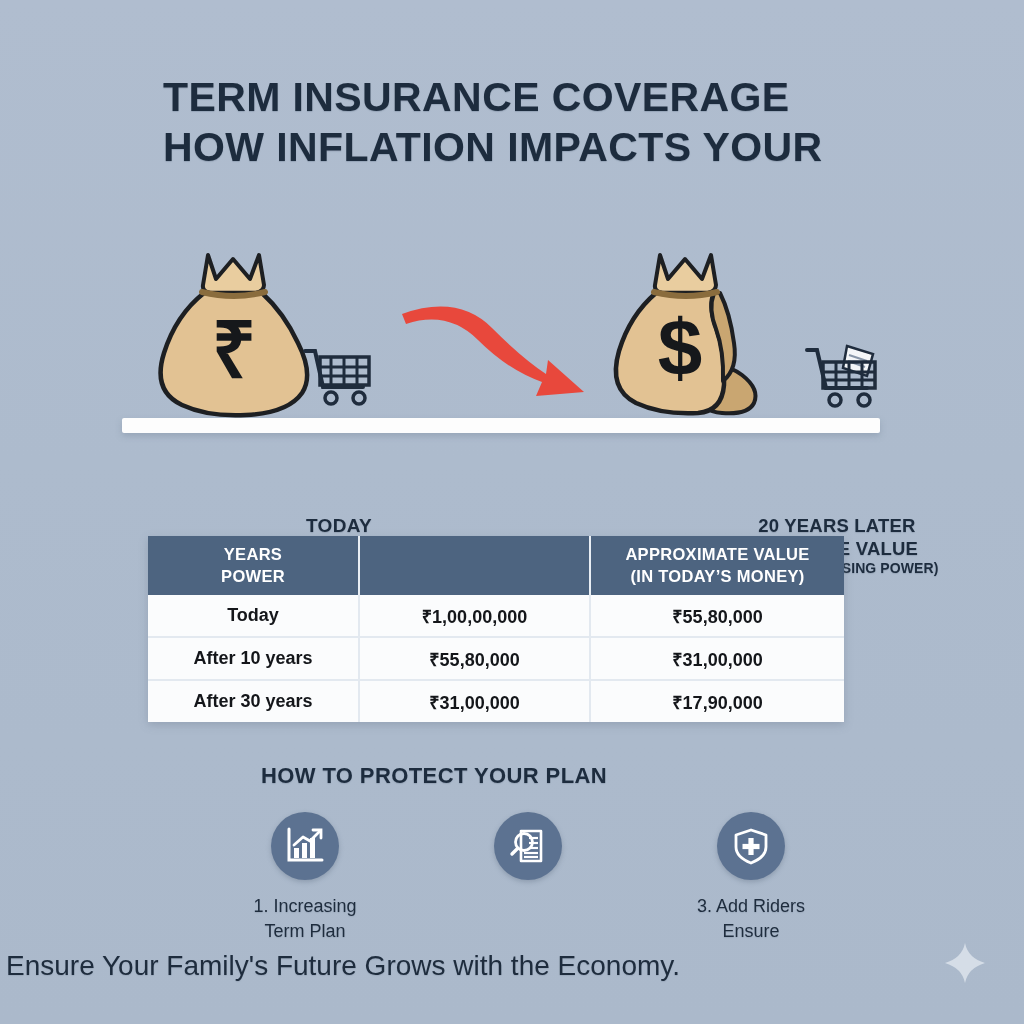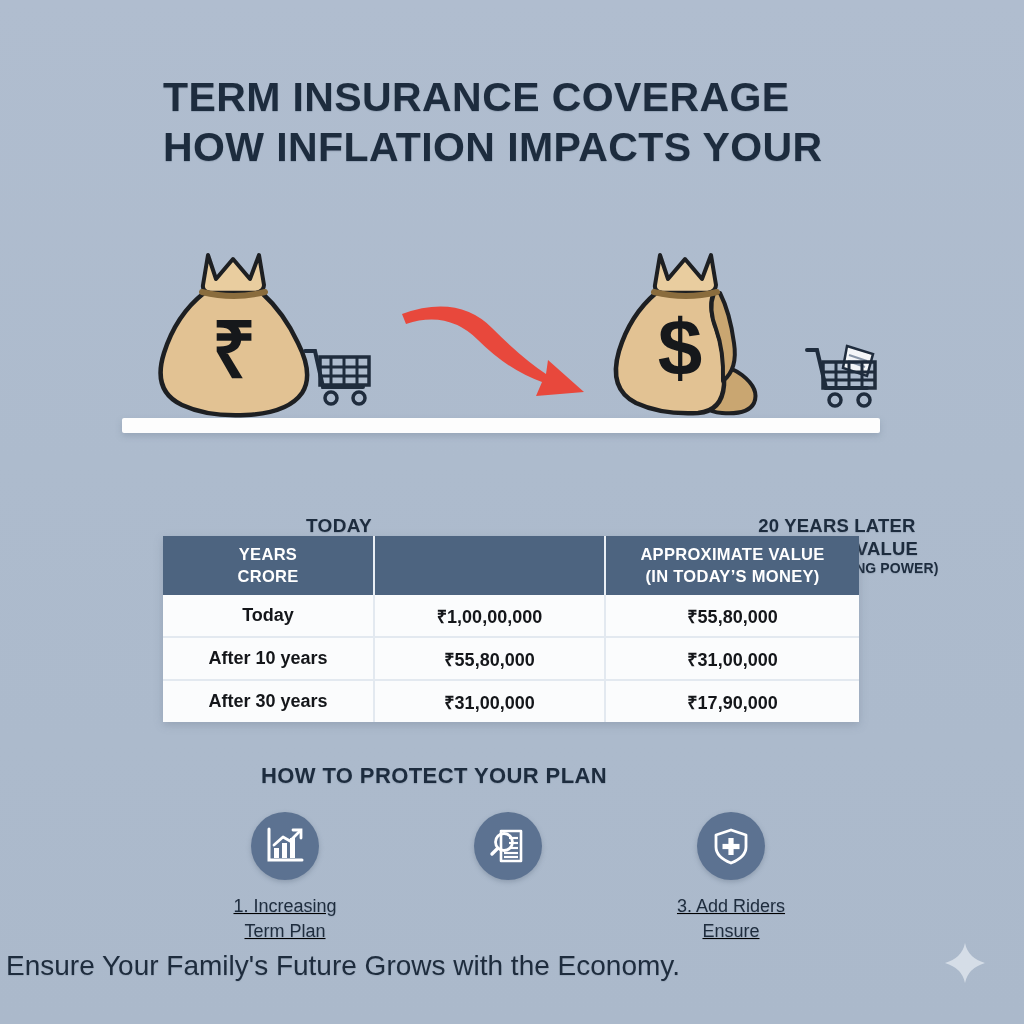--- a/index.html
+++ b/index.html
@@ -101,21 +101,21 @@
     letter-spacing: 0.2px;
   }
   .ill-label-right .small {
     font-size: 14px;
     letter-spacing: 0.1px;
   }
 
   
   .table-wrap {
     position: absolute;
-    left: 163px;
+    left: 148px;
     top: 536px;
     width: 696px;
     box-shadow: 0 3px 8px rgba(105,120,140,0.35);
   }
   table.value-table {
     border-collapse: collapse;
     width: 696px;
     table-layout: fixed;
   }
   table.value-table col.c1 { width: 211px; }
@@ -160,26 +160,25 @@
     width: 868px;
     text-align: center;
     font-size: 22px;
     font-weight: bold;
     letter-spacing: 0.4px;
     color: #1d2c3e;
     text-shadow: 0 1px 1px rgba(120,135,155,0.4);
   }
   .steps {
     position: absolute;
-    left: 185px;
+    left: 205px;
     top: 812px;
     width: 646px;
     display: flex;
     justify-content: space-between;
-    text-decoration: underline;
   }
   .step {
     width: 200px;
     text-align: center;
   }
   .step-circle {
     width: 68px;
     height: 68px;
     margin: 0 auto;
     border-radius: 50%;
@@ -302,21 +301,21 @@
     <table class="value-table">
       <colgroup>
           <col class="c1">
           <col class="c2">
           <col class="c3">
         </colgroup>
       <thead>
         <tr>
           <th>
             <span>YEARS</span><br>
-            <span>CRORE</span>
+            <span>POWER</span>
           </th>
           <th></th>
           <th>
             <span>APPROXIMATE VALUE</span><br>
             <span>(IN TODAY’S MONEY)</span>
           </th>
         </tr>
       </thead>
       <tbody>
         <tr>

